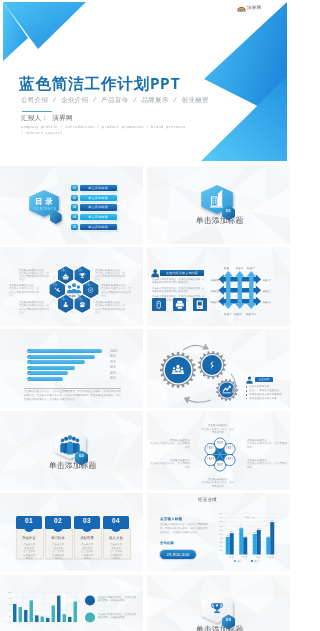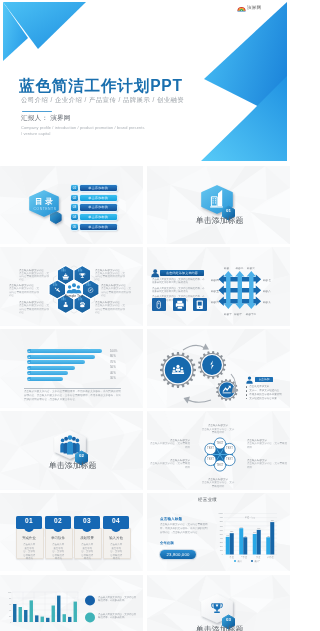--- a/index.html
+++ b/index.html
@@ -1,20 +1,20 @@
 <!DOCTYPE html>
 <html><head>
 <meta charset="utf-8">
 <style>
   html,body{margin:0;padding:0;}
   body{width:290px;height:631px;background:#ffffff;
        font-family:"Liberation Sans",sans-serif;overflow:hidden;
        -webkit-font-smoothing:antialiased;}
   .page{position:relative;width:290px;height:631px;background:#ffffff;}
-  .slide{position:absolute;overflow:hidden;background:#f0f1f3;}
+  .slide{position:absolute;overflow:hidden;background:#f0f1f3;font-family:Liberation Mono, monospace;}
   .bg{position:absolute;inset:0;width:100%;height:100%;}
   
   .cover{left:0;top:0;width:290px;height:163px;background:#ffffff;}
   .cover .logo{position:absolute;left:237px;top:5px;display:flex;align-items:center;gap:1px;}
   .cover .logo svg{display:block;}
   .cover .logotext{font-size:4.6px;color:#555;letter-spacing:.2px;line-height:1;}
   .title{position:absolute;left:19px;top:77.5px;font-size:15.6px;font-weight:bold;color:#1a6fae;
          letter-spacing:.8px;line-height:1;white-space:nowrap;}
   .subtitle{position:absolute;left:21px;top:95.5px;font-size:6.4px;color:#9aa0a6;white-space:nowrap;letter-spacing:.44px;}
   .rule{position:absolute;left:22px;top:110.5px;width:30px;height:1.6px;background:#4e9fd4;border-radius:1px;}

